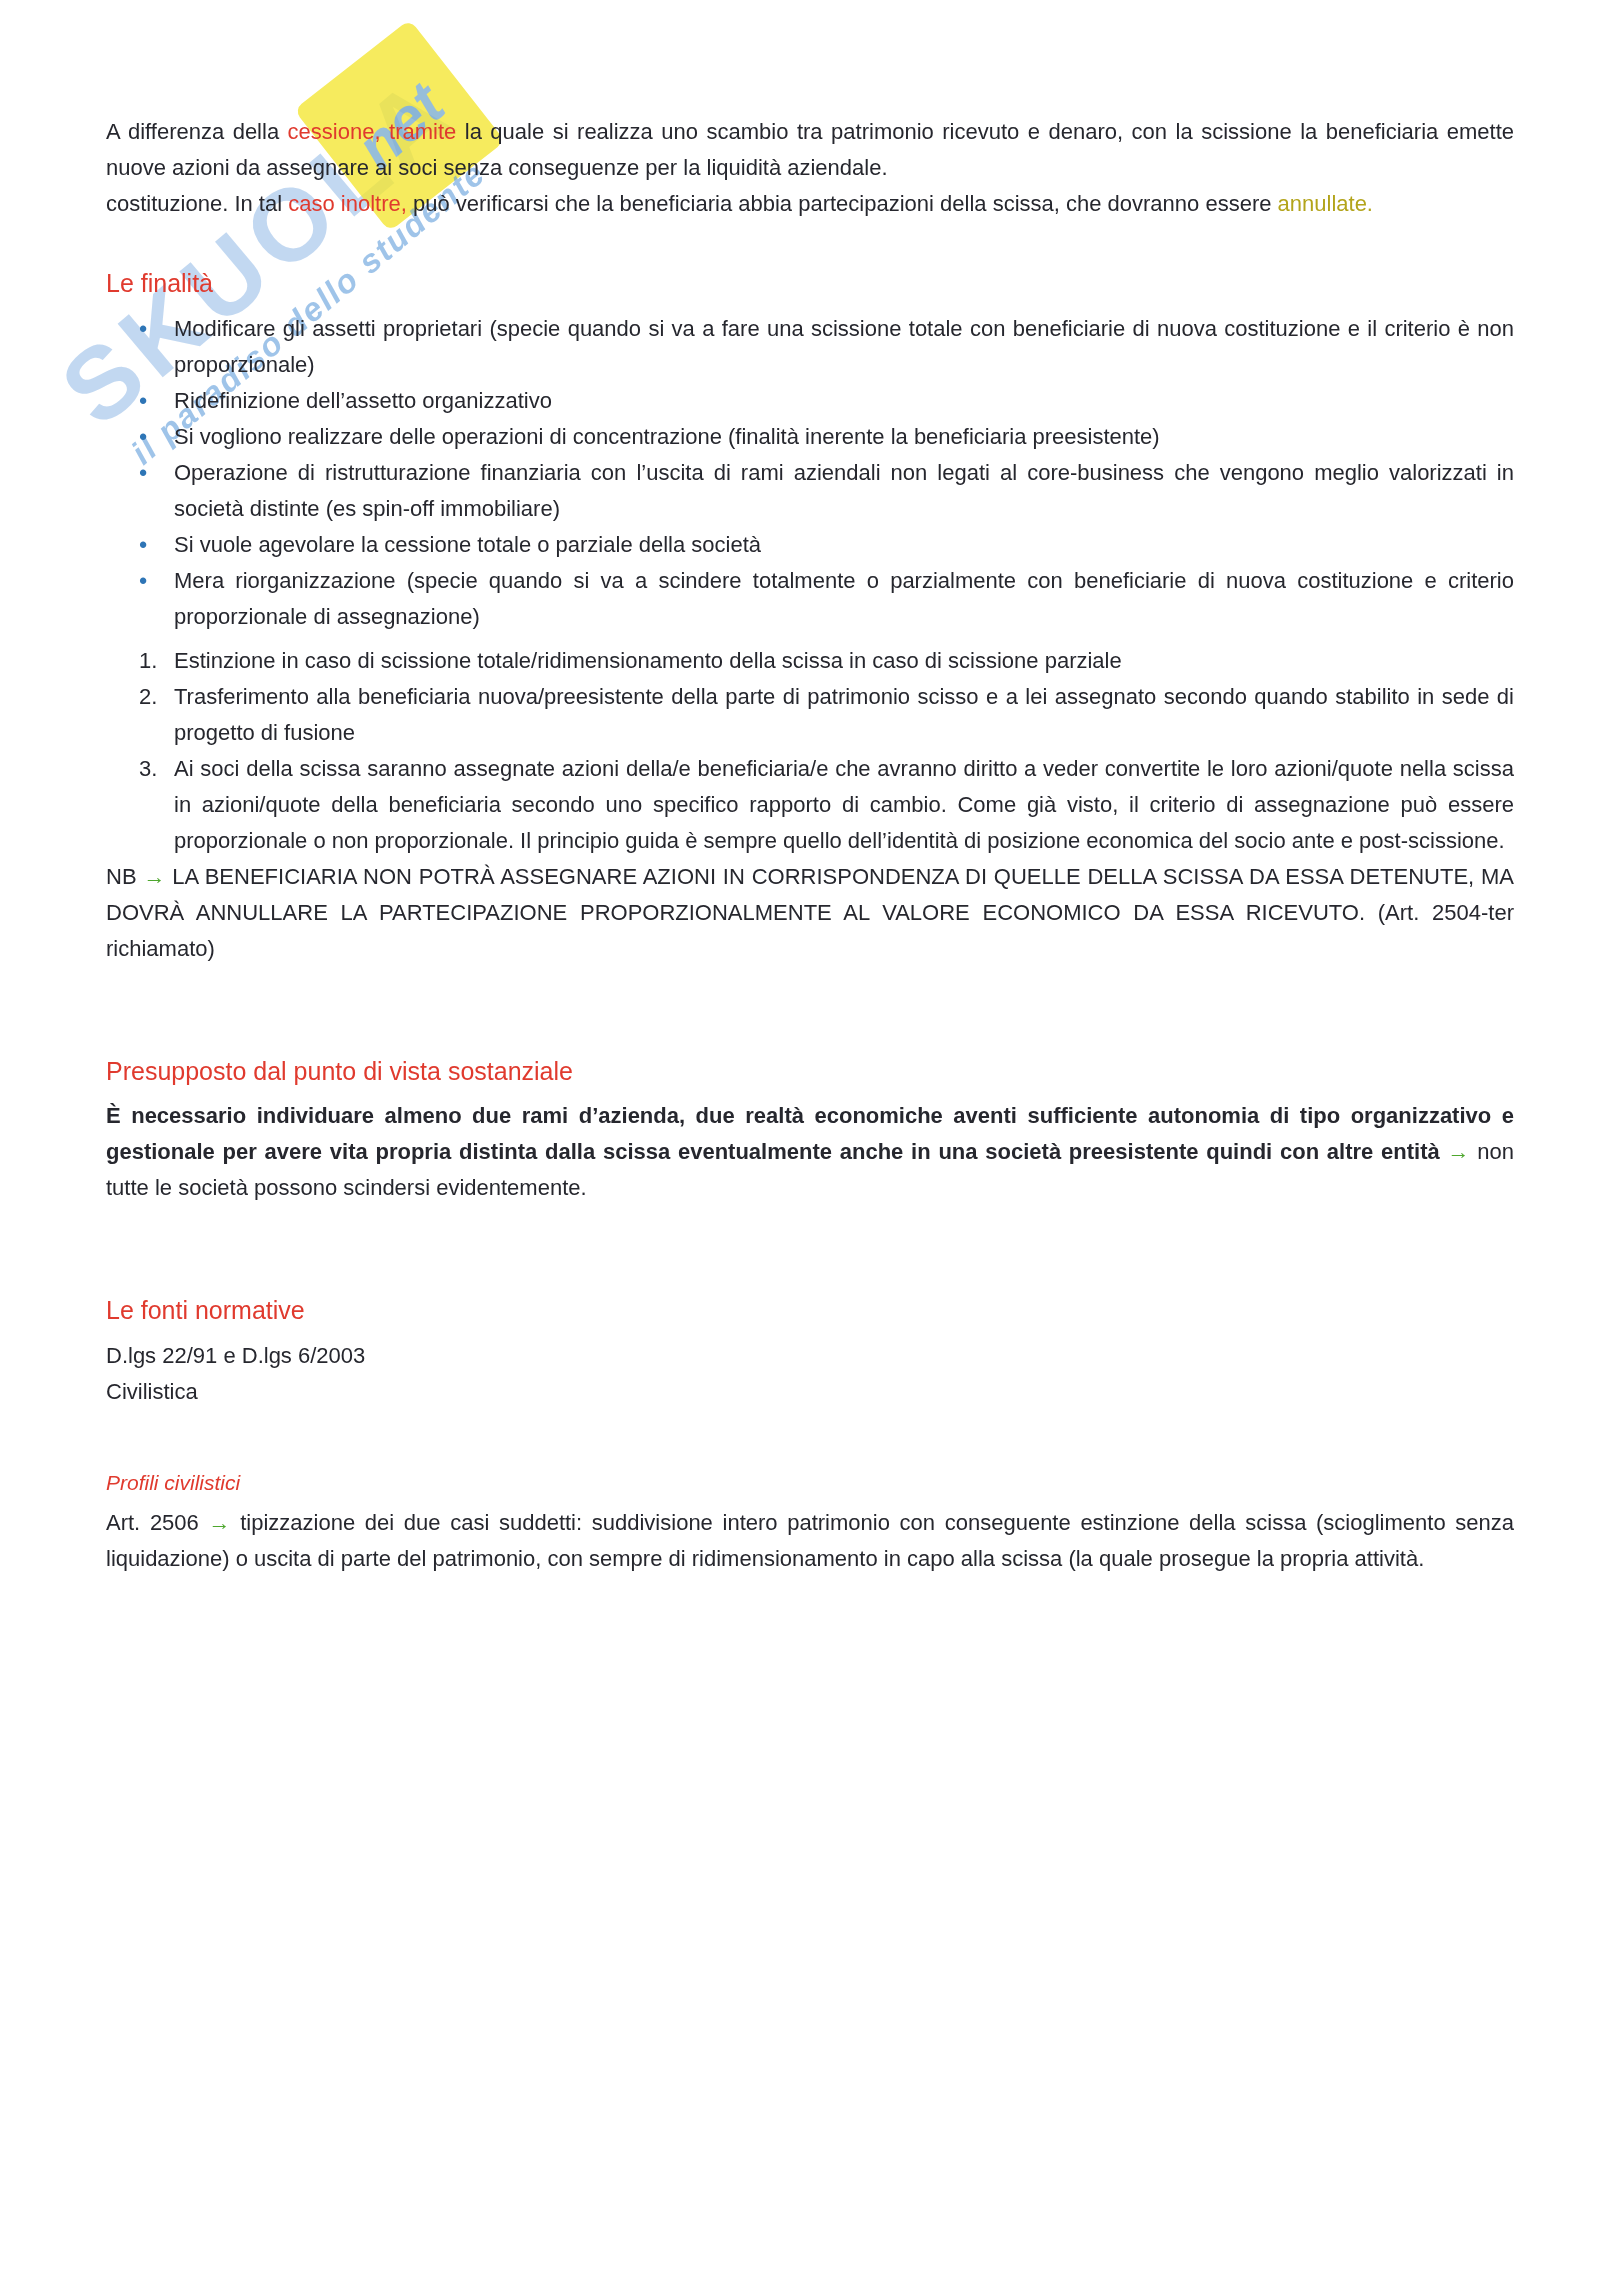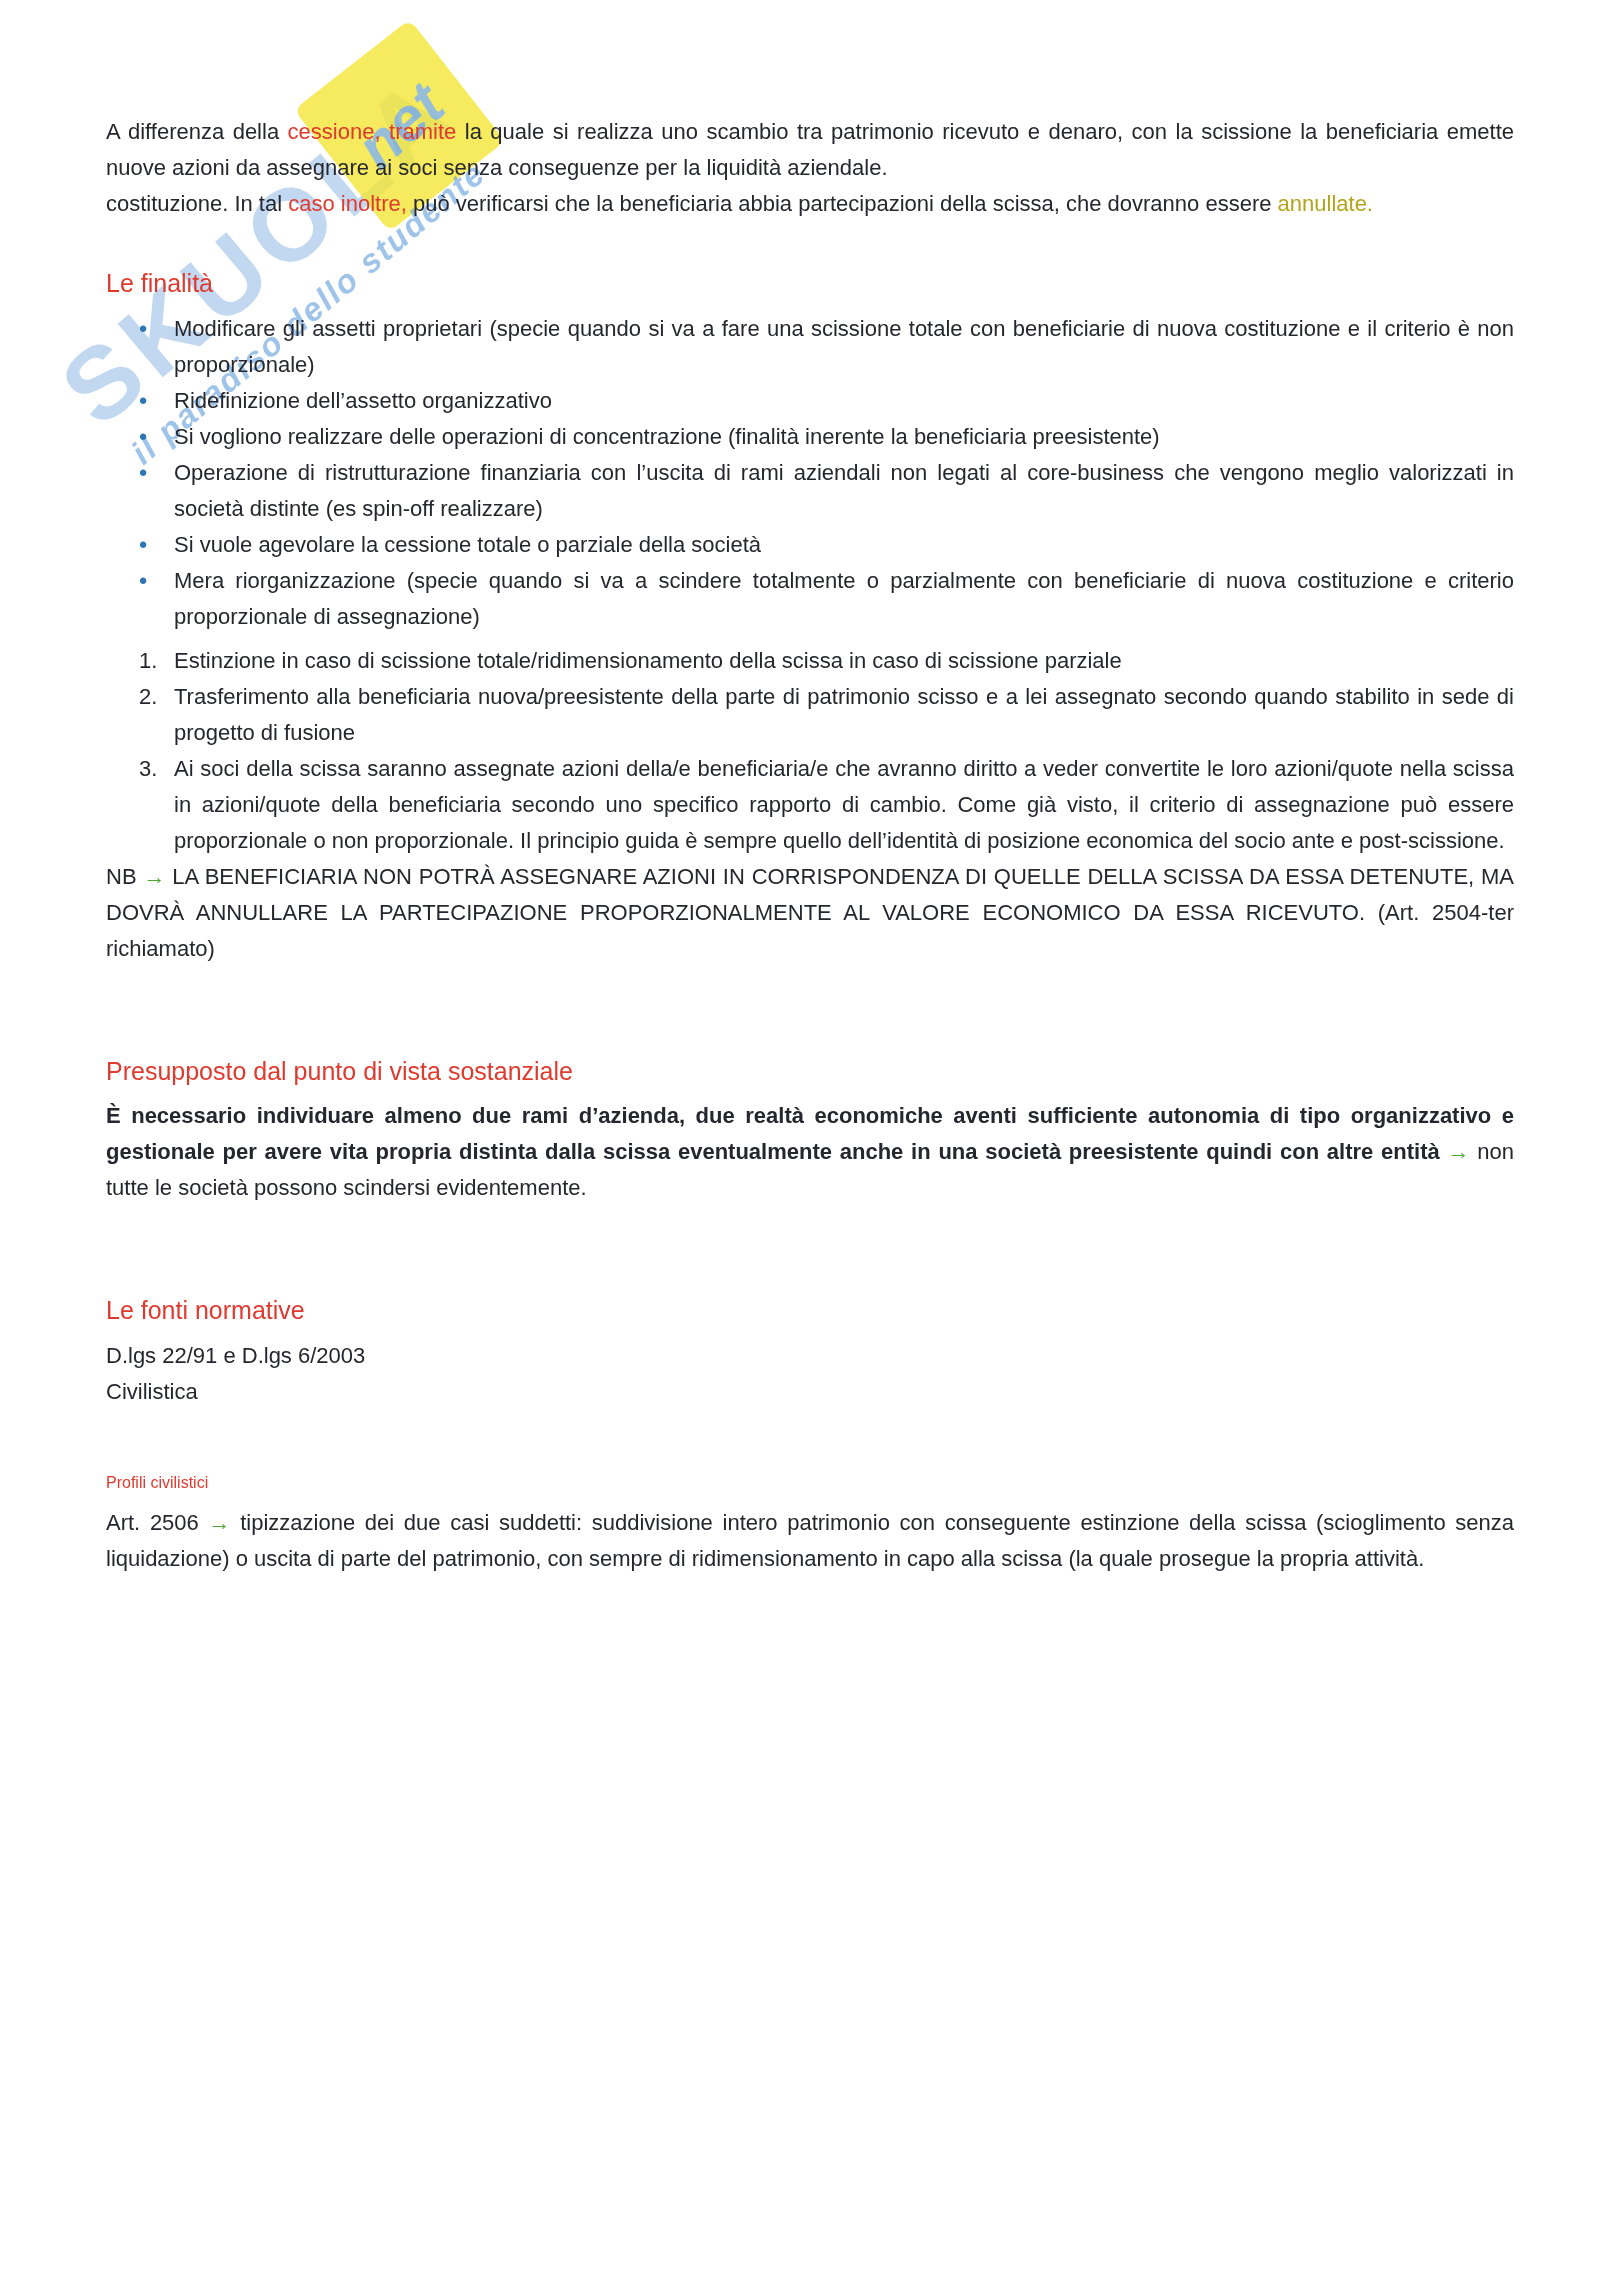--- a/index.html
+++ b/index.html
@@ -52,21 +52,21 @@
     padding:114px 106px 0 106px;
     font-size:22px;line-height:36px;
   }
   .para{margin:0;text-align:justify;}
   .para.align-left{text-align:left;}
   .heading{
     color:var(--heading-red,#e03a2e);
     font-size:25px;line-height:36px;
     margin:43px 0 9.8px 0;font-weight:400;
   }
-  .heading-sm{font-size:16px;margin:13.7px 0 3.9px 0;}
+  .heading-sm{font-size:21px;margin:13.7px 0 3.9px 0;font-style:italic;}
   .gap-xl{margin-top:86px;}
   .gap-lg{margin-top:55px;}
   .run-red{color:var(--inline-red,#e03a2e);}
   .run-green{color:var(--arrow-green,#4ea72e);font-weight:700;}
   .run-olive{color:var(--olive,#b3a41b);}
   .run-bold{font-weight:700;}
   .list{margin:7.8px 0 0 0;}
   .list-row{display:flex;margin:0;}
   .marker{flex:none;width:35px;margin-left:33px;}
   .bullet-marker{color:var(--bullet-blue,#2e75b6);font-size:23.5px;}
@@ -98,21 +98,21 @@
         <div class="list-row">
           <span class="marker bullet-marker">•</span>
           <span class="list-text">Ridefinizione dell’assetto organizzativo</span>
         </div>
         <div class="list-row">
           <span class="marker bullet-marker">•</span>
           <span class="list-text">Si vogliono realizzare delle operazioni di concentrazione (finalità inerente la beneficiaria preesistente)</span>
         </div>
         <div class="list-row">
           <span class="marker bullet-marker">•</span>
-          <span class="list-text">Operazione di ristrutturazione finanziaria con l’uscita di rami aziendali non legati al core-business che vengono meglio valorizzati in società distinte (es spin-off realizzare)</span>
+          <span class="list-text">Operazione di ristrutturazione finanziaria con l’uscita di rami aziendali non legati al core-business che vengono meglio valorizzati in società distinte (es spin-off immobiliare)</span>
         </div>
         <div class="list-row">
           <span class="marker bullet-marker">•</span>
           <span class="list-text">Si vuole agevolare la cessione totale o parziale della società</span>
         </div>
         <div class="list-row">
           <span class="marker bullet-marker">•</span>
           <span class="list-text">Mera riorganizzazione (specie quando si va a scindere totalmente o parzialmente con beneficiarie di nuova costituzione e criterio proporzionale di assegnazione)</span>
         </div>
       </div>

